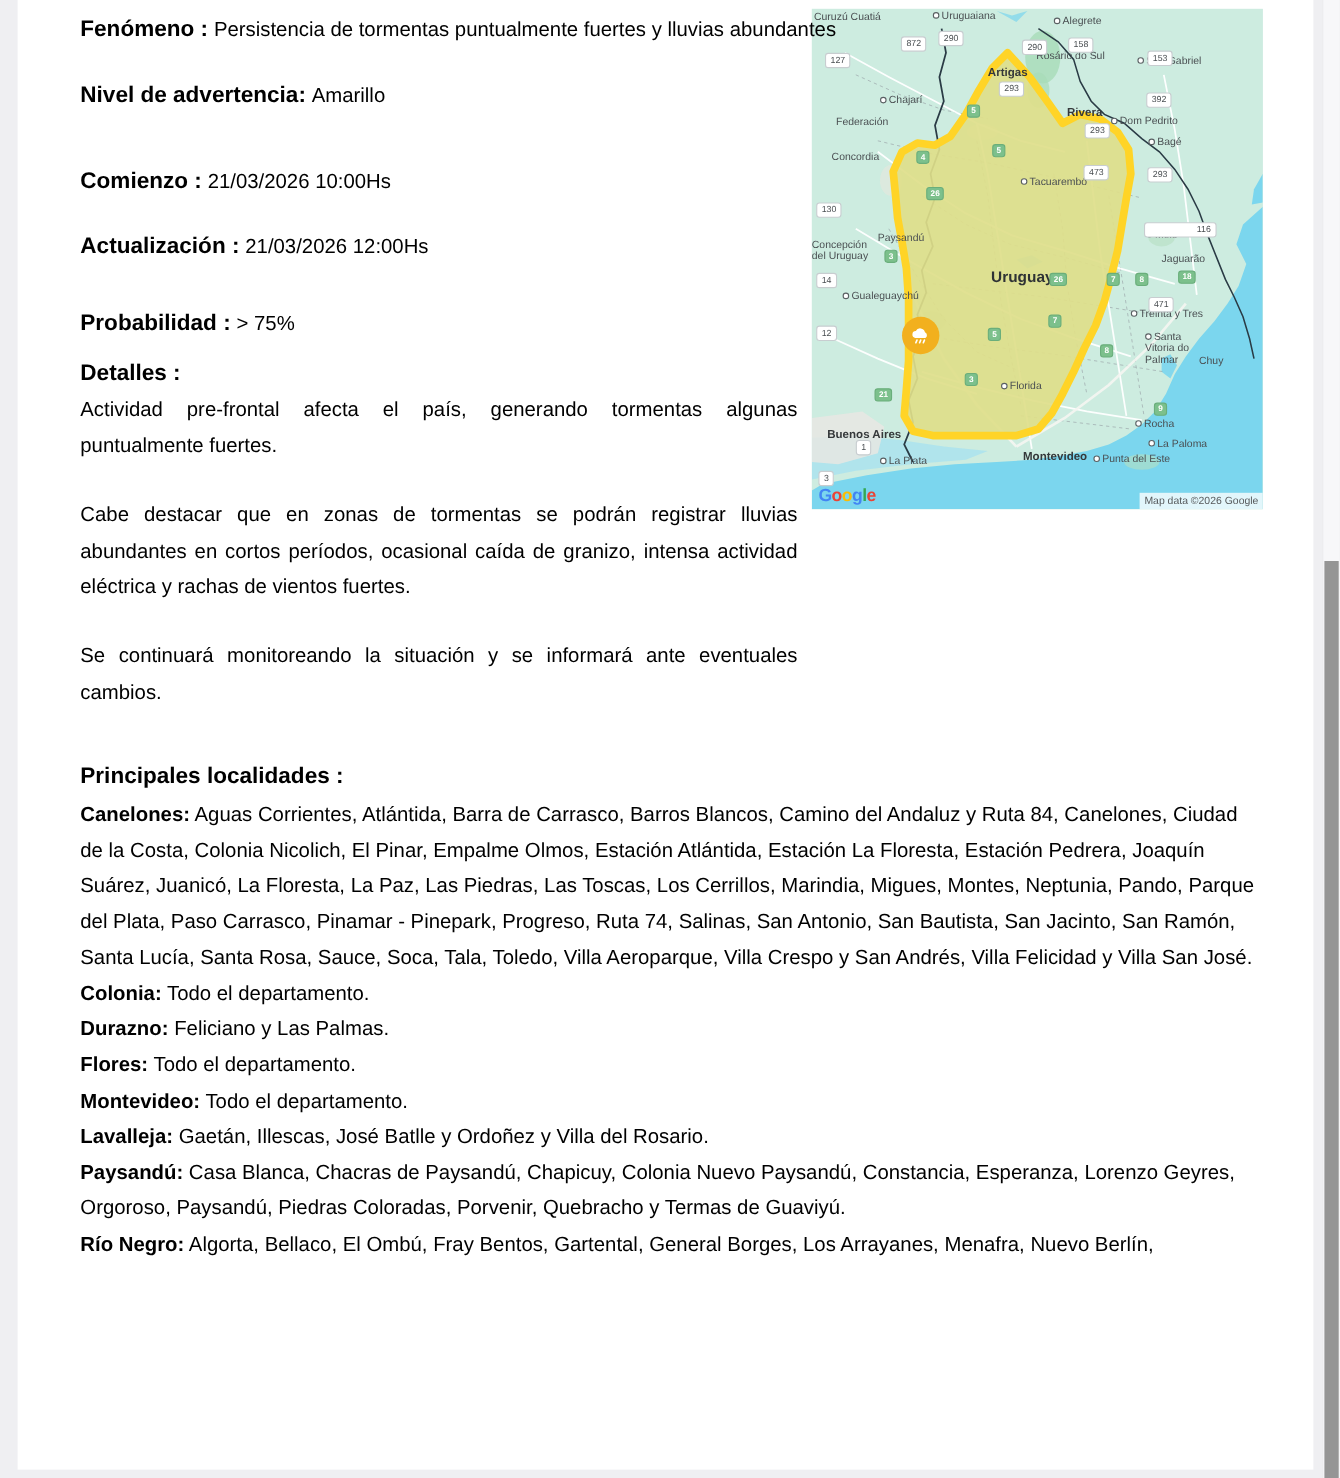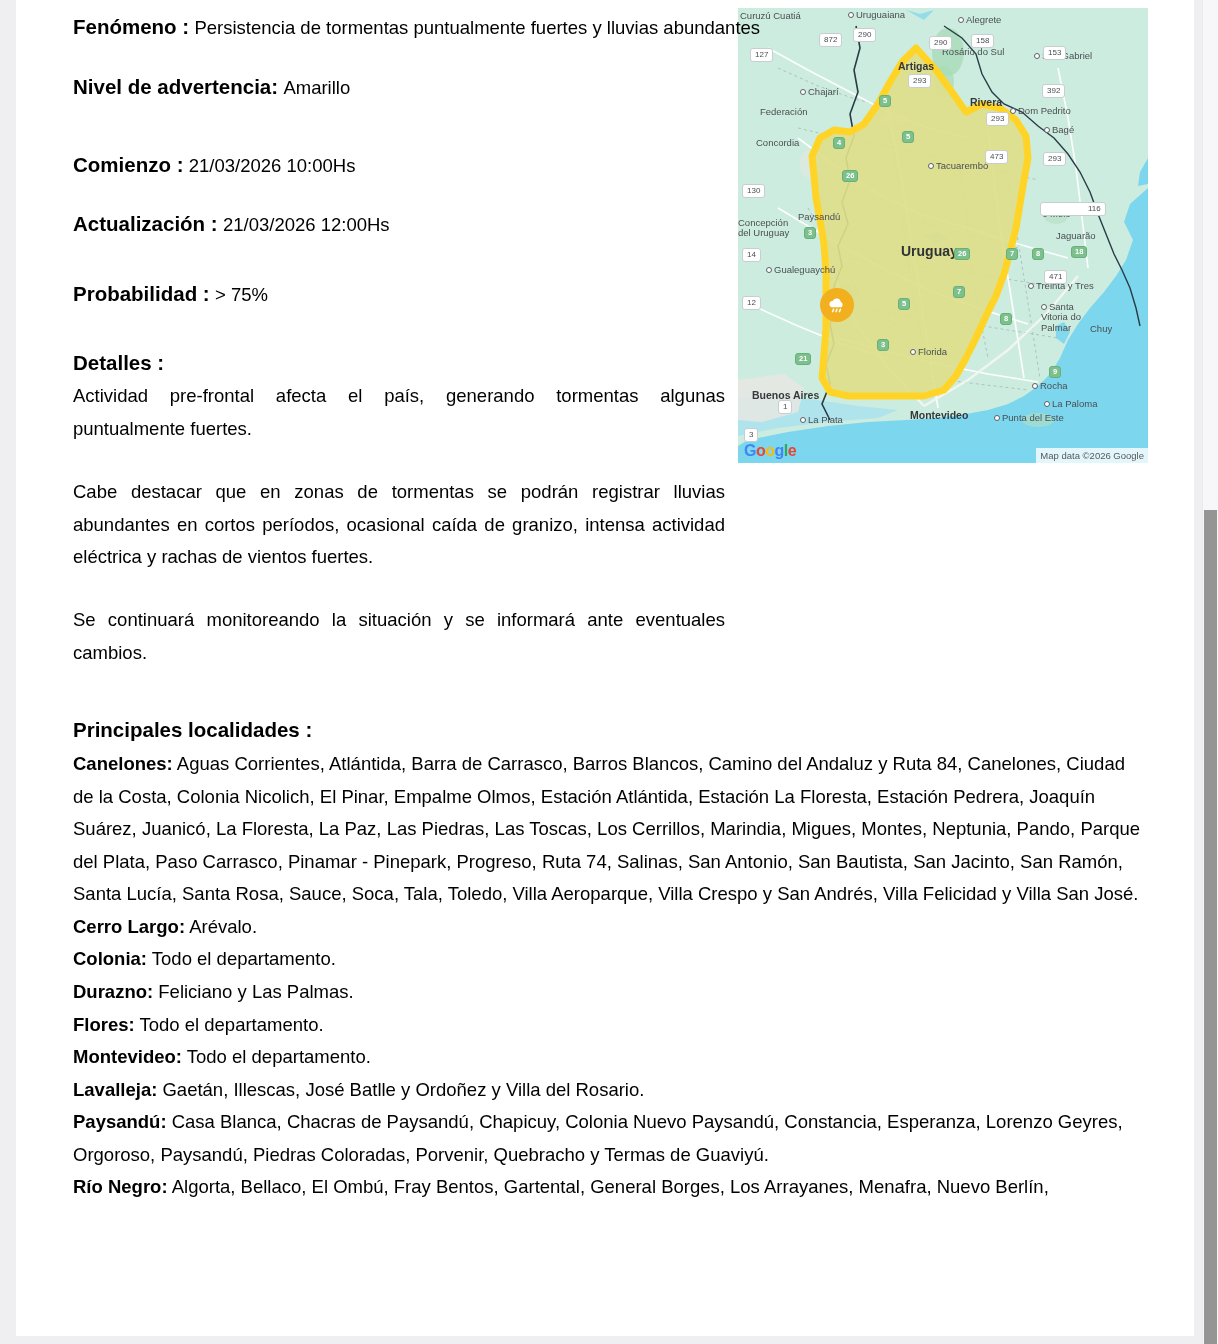--- a/index.html
+++ b/index.html
@@ -35,21 +35,21 @@
     margin: 0 0 33px 0;
     position: relative;
     z-index: 3;
   }
   .field .lbl { font-weight: bold; font-size: 20.5px; }
   .field .val { font-weight: normal; font-size: 18.5px; }
   #field-fenomeno { margin-bottom: 34px; }
   #field-nivel { margin-bottom: 52px; }
   #field-comienzo { margin-bottom: 34px; }
   #field-actualizacion { margin-bottom: 44px; }
-  #field-probabilidad { margin-bottom: 44px; }
+  #field-probabilidad { margin-bottom: 20px; }
 
   
   .section-title {
     font-weight: bold;
     font-size: 20.5px;
     margin: 0 0 5px 0;
     color: #000;
   }
   .para {
     font-size: 18.5px;
@@ -267,21 +267,21 @@
         <span class="maplabel mlcity" style="left:0px; top:210px; white-space:normal; width:60px; line-height:1.1;">Concepción del Uruguay</span>
         <span class="maplabel mlcity mldot" style="left:28px; top:256px;">Gualeguaychú</span>
         <span class="maplabel mlbig" style="left:163px; top:235px;">Uruguay</span>
         <span class="maplabel mlcity mldot" style="left:290px; top:272px;">Treinta y Tres</span>
         <span class="maplabel mlcity mldot" style="left:303px; top:294px; white-space:normal; width:58px; line-height:1.1;">Santa Vitoria do Palmar</span>
         <span class="maplabel mlcity" style="left:352px; top:315px;">Chuy</span>
         <span class="maplabel mlcity mldot" style="left:172px; top:338px;">Florida</span>
         <span class="maplabel mlcity mldot" style="left:294px; top:372px;">Rocha</span>
         <span class="maplabel mlcity mldot" style="left:306px; top:390px;">La Paloma</span>
         <span class="maplabel mlcity-b" style="left:14px; top:381px;">Buenos Aires</span>
-        <span class="maplabel mlcity-b" style="left:172px; top:401px;">Montevideo</span>
+        <span class="maplabel mlcity-b" style="left:192px; top:401px;">Montevideo</span>
         <span class="maplabel mlcity mldot" style="left:256px; top:404px;">Punta del Este</span>
         <span class="maplabel mlcity mldot" style="left:62px; top:406px;">La Plata</span>
 
         <span class="shield-w" style="left:115px; top:20px;">290</span>
         <span class="shield-w" style="left:191px; top:28px;">290</span>
         <span class="shield-w" style="left:233px; top:26px;">158</span>
         <span class="shield-w" style="left:305px; top:38px;">153</span>
         <span class="shield-w" style="left:304px; top:76px;">392</span>
         <span class="shield-w" style="left:170px; top:66px;">293</span>
         <span class="shield-w" style="left:248px; top:104px;">293</span>
@@ -360,24 +360,20 @@
       </div>
 
       <div id="localidades-block">
         <h2 id="localidades-title">Principales localidades :</h2>
 
         <p class="loc-row">
           <span class="dep">Canelones:</span>
           <span>Aguas Corrientes, Atlántida, Barra de Carrasco, Barros Blancos, Camino del Andaluz y Ruta 84, Canelones, Ciudad de la Costa, Colonia Nicolich, El Pinar, Empalme Olmos, Estación Atlántida, Estación La Floresta, Estación Pedrera, Joaquín Suárez, Juanicó, La Floresta, La Paz, Las Piedras, Las Toscas, Los Cerrillos, Marindia, Migues, Montes, Neptunia, Pando, Parque del Plata, Paso Carrasco, Pinamar - Pinepark, Progreso, Ruta 74, Salinas, San Antonio, San Bautista, San Jacinto, San Ramón, Santa Lucía, Santa Rosa, Sauce, Soca, Tala, Toledo, Villa Aeroparque, Villa Crespo y San Andrés, Villa Felicidad y Villa San José.</span>
         </p>
         <p class="loc-row">
-          <span class="dep">Cerro Largo:</span>
-          <span>Arévalo.</span>
-        </p>
-        <p class="loc-row">
           <span class="dep">Colonia:</span>
           <span>Todo el departamento.</span>
         </p>
         <p class="loc-row">
           <span class="dep">Durazno:</span>
           <span>Feliciano y Las Palmas.</span>
         </p>
         <p class="loc-row">
           <span class="dep">Flores:</span>
           <span>Todo el departamento.</span>

